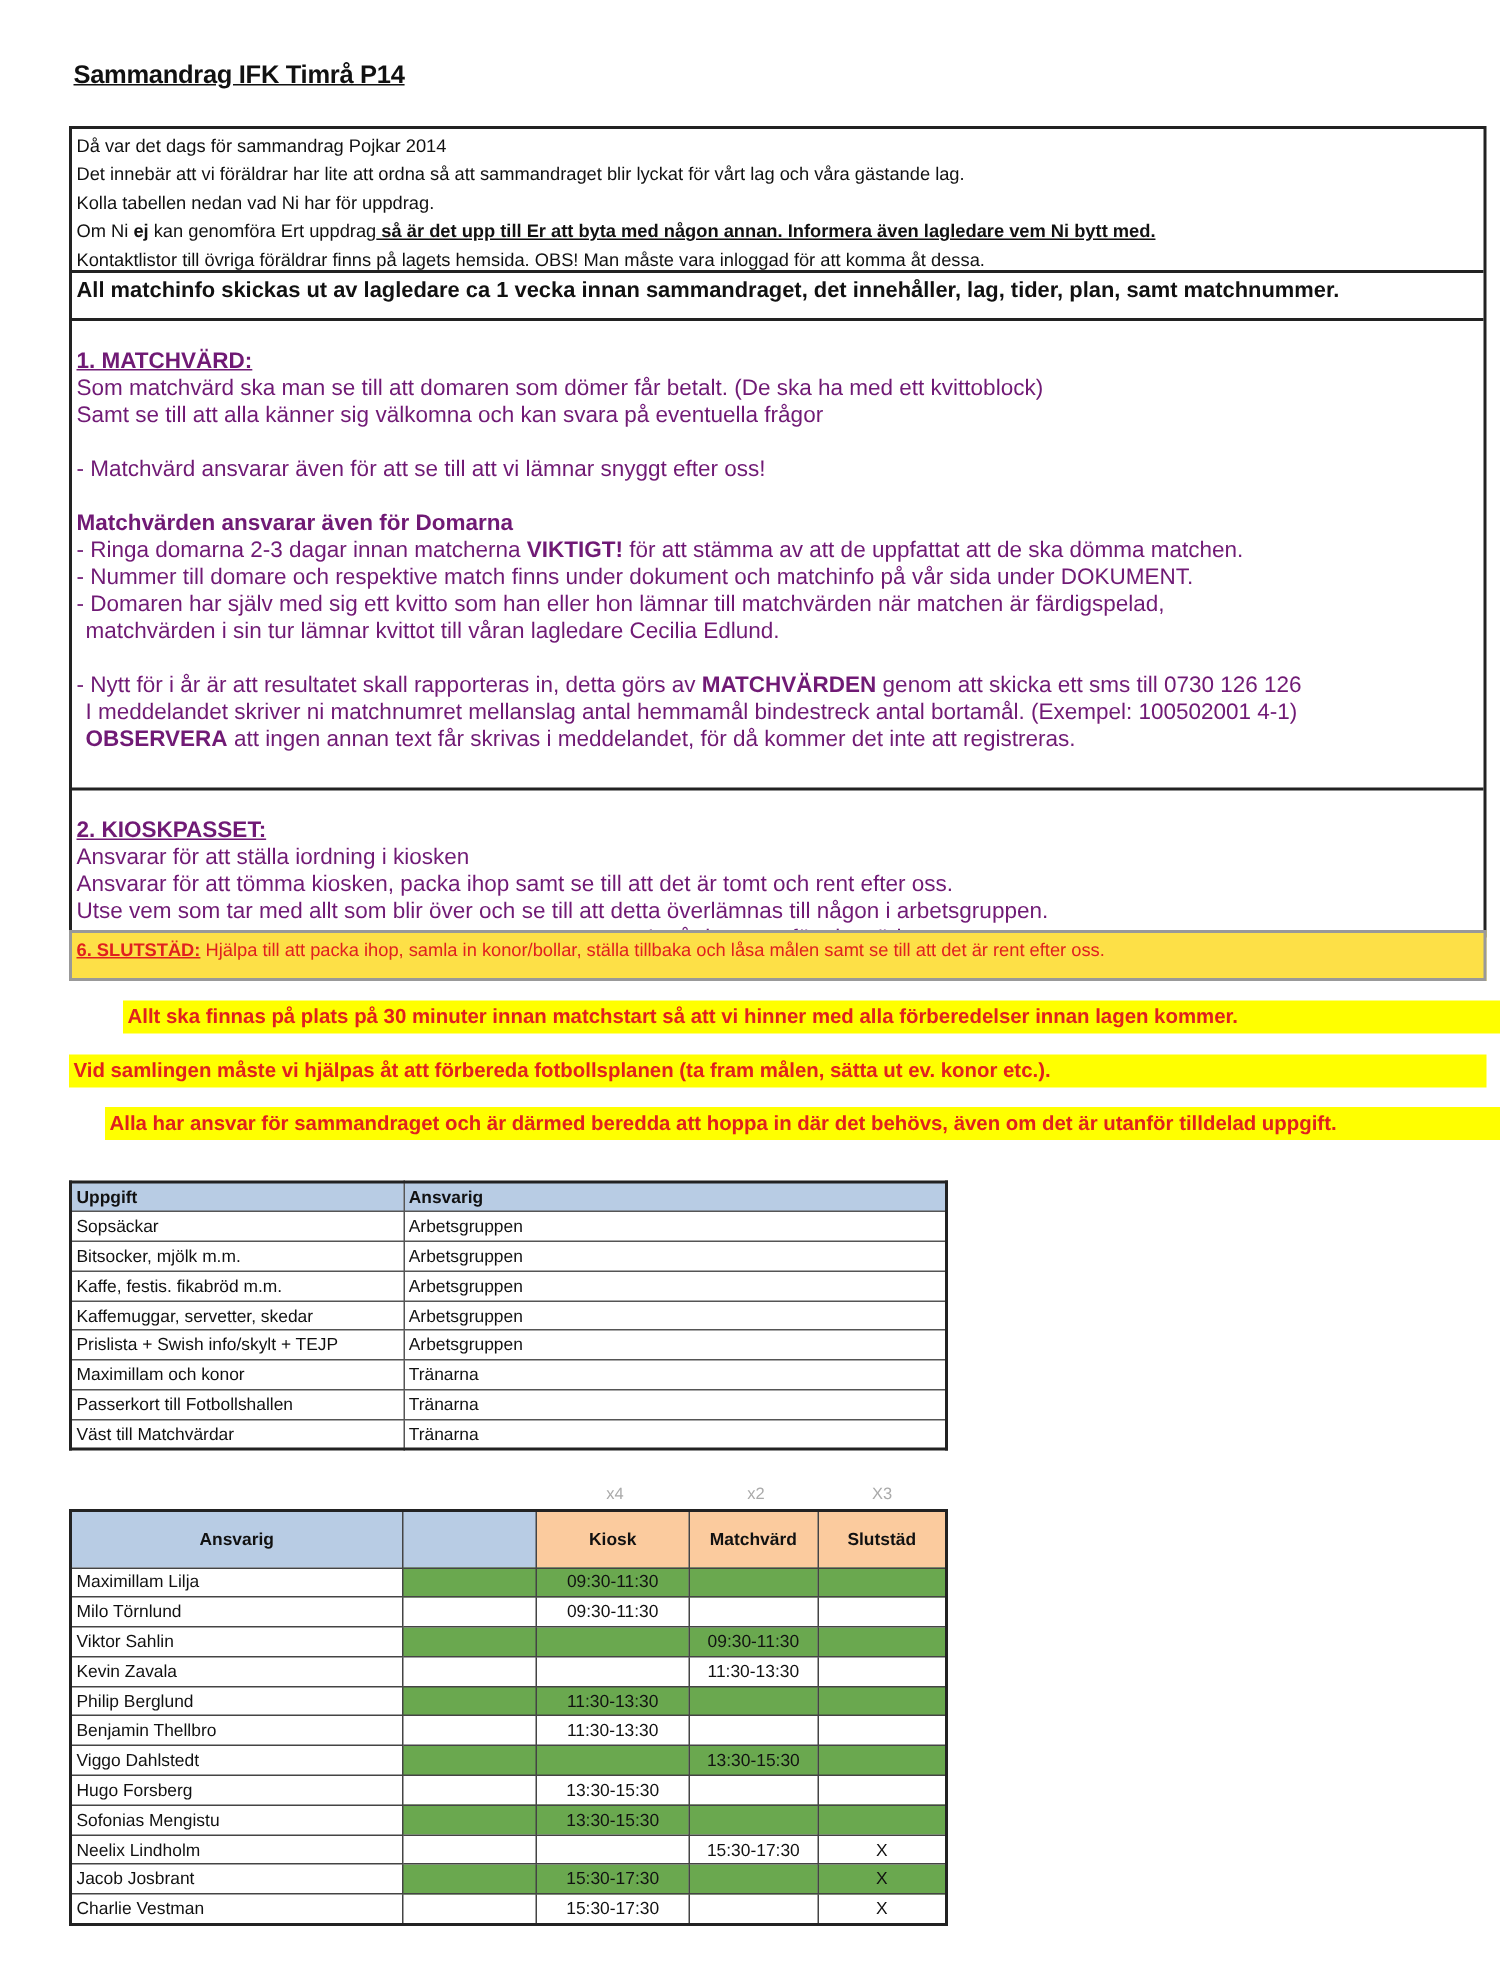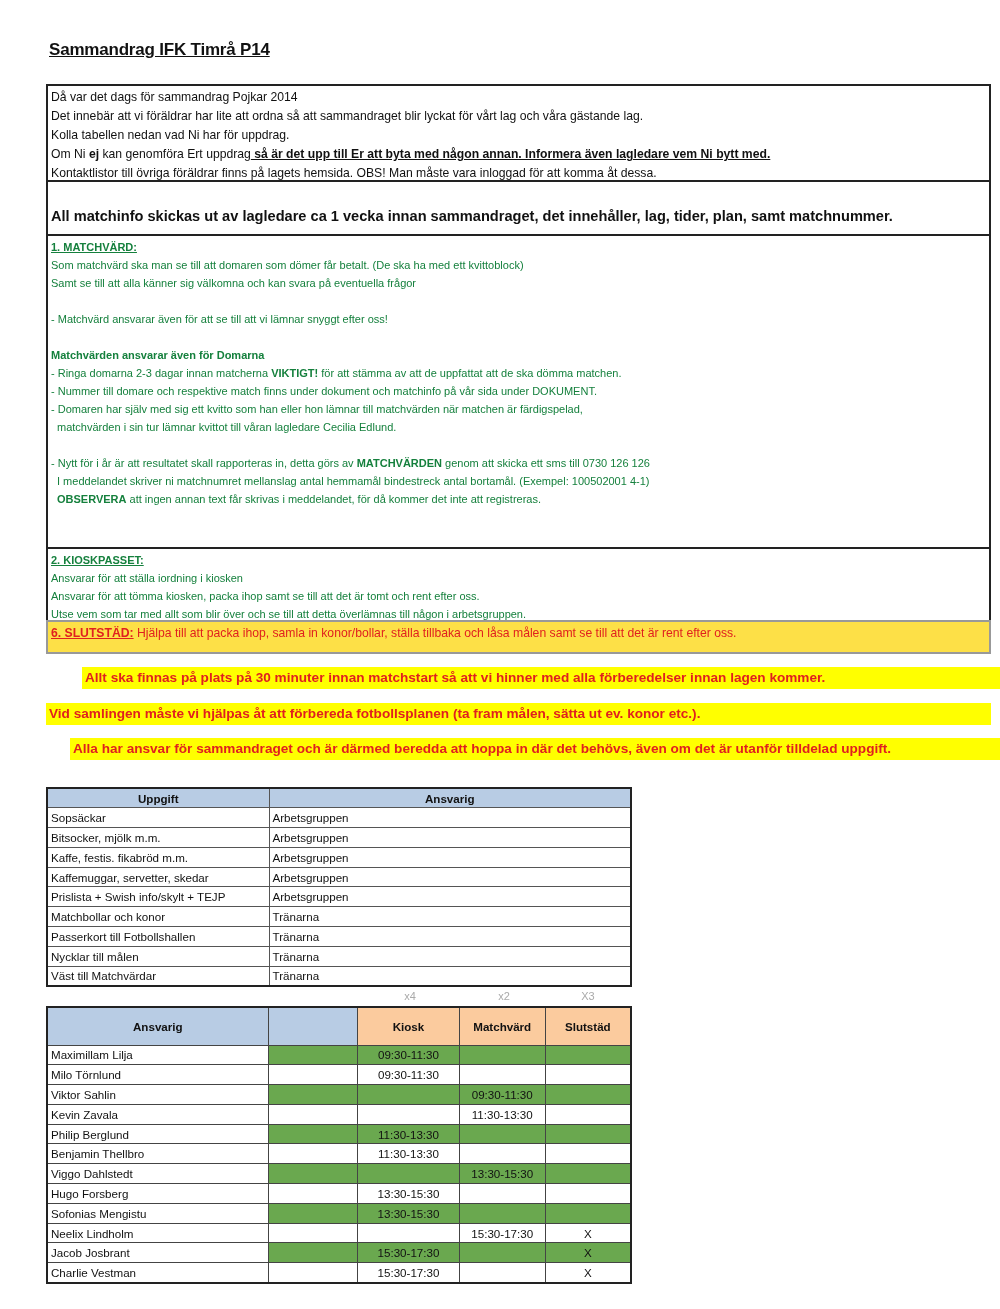--- a/index.html
+++ b/index.html
@@ -5,37 +5,37 @@
     * { box-sizing: border-box; margin: 0; padding: 0; }
     html, body { width: 1000px; height: 1309px; background: #ffffff; overflow: hidden; }
     body { position: relative; font-family: "Liberation Sans", "DejaVu Sans", sans-serif; color: #111; }
 
     .title { position: absolute; left: 49px; top: 40px; font-size: 17px; font-weight: bold; text-decoration: underline; letter-spacing: -0.2px; }
 
     .infobox { position: absolute; left: 46px; top: 84px; width: 945px; border: 2px solid #222; }
     .info-top { padding: 2px 3px 2px 3px; font-size: 12.2px; line-height: 19px; border-bottom: 2px solid #222; height: 96px; overflow: hidden; }
     .info-top .b { font-weight: bold; }
     .info-top .bu { font-weight: bold; text-decoration: underline; }
-    .info-bold { font-size: 14.6px; font-weight: bold; padding: 4px 3px; height: 32px; border-bottom: 2px solid #222; white-space: nowrap; margin-top: 22px; }
-    .section { padding: 2px 3px; font-size: 11px; line-height: 18px; color: #15803d; }
+    .info-bold { font-size: 14.6px; font-weight: bold; padding: 4px 3px; height: 32px; border-bottom: 2px solid #222; white-space: nowrap; }
+    .section { padding: 18px 3px; font-size: 15px; line-height: 18px; color: #701a75; }
     .sec-match { height: 313px; border-bottom: 2px solid #222; }
     .sec-kiosk { height: 96px; }
     .sec-h { font-weight: bold; text-decoration: underline; }
     .gap { height: 18px; }
     .b { font-weight: bold; }
     .indent { padding-left: 6px; }
 
     .slutstad { position: absolute; left: 46px; top: 620px; width: 945px; height: 34px; border: 2px solid #999; padding: 2px 3px; font-size: 12.2px; line-height: 18px; color: #e0201f; background: #fde047; }
 
     .hl { position: absolute; left: 46px; width: 945px; height: 22px; background: #ffff00; color: #e0201f; font-weight: bold; font-size: 13.6px; line-height: 22px; padding-left: 3px; white-space: nowrap; overflow: hidden; }
 
     table { border-collapse: collapse; position: absolute; font-size: 11.6px; }
     .t1 { left: 46px; top: 787px; width: 586px; border: 2px solid #222; }
     .t1 th, .t1 td { border: 1px solid #555; height: 19.8px; padding: 0 3px; text-align: left; }
-    .t1 th { background: #b8cce4; font-weight: bold; text-align: center; }
+    .t1 th { background: #b8cce4; font-weight: bold; }
     .t1 .c1 { width: 222px; }
 
     .mult { position: absolute; top: 990px; font-size: 11px; color: #aaa; text-align: center; }
 
     .t2 { left: 46px; top: 1006px; width: 586px; border: 2px solid #222; }
     .t2 th, .t2 td { border: 1px solid #444; height: 19.8px; padding: 0 3px; }
     .t2 th { height: 38px; font-weight: bold; text-align: center; }
     .t2 th.blue { background: #b8cce4; }
     .t2 th.orange { background: #fbcb9e; }
     .t2 td.name { text-align: left; }
@@ -119,29 +119,25 @@
       </tr>
     <tr>
         <td>Kaffemuggar, servetter, skedar</td>
         <td>Arbetsgruppen</td>
       </tr>
     <tr>
         <td>Prislista + Swish info/skylt + TEJP</td>
         <td>Arbetsgruppen</td>
       </tr>
     <tr>
-        <td>Matchbollar och konor</td>
+        <td>Maximillam och konor</td>
         <td>Tränarna</td>
       </tr>
     <tr>
         <td>Passerkort till Fotbollshallen</td>
-        <td>Tränarna</td>
-      </tr>
-    <tr>
-        <td>Nycklar till målen</td>
         <td>Tränarna</td>
       </tr>
     <tr>
         <td>Väst till Matchvärdar</td>
         <td>Tränarna</td>
       </tr>
   </tbody>
 </table>
 
 <div class="mult" style="left: 359px; width: 102px;">x4</div>

